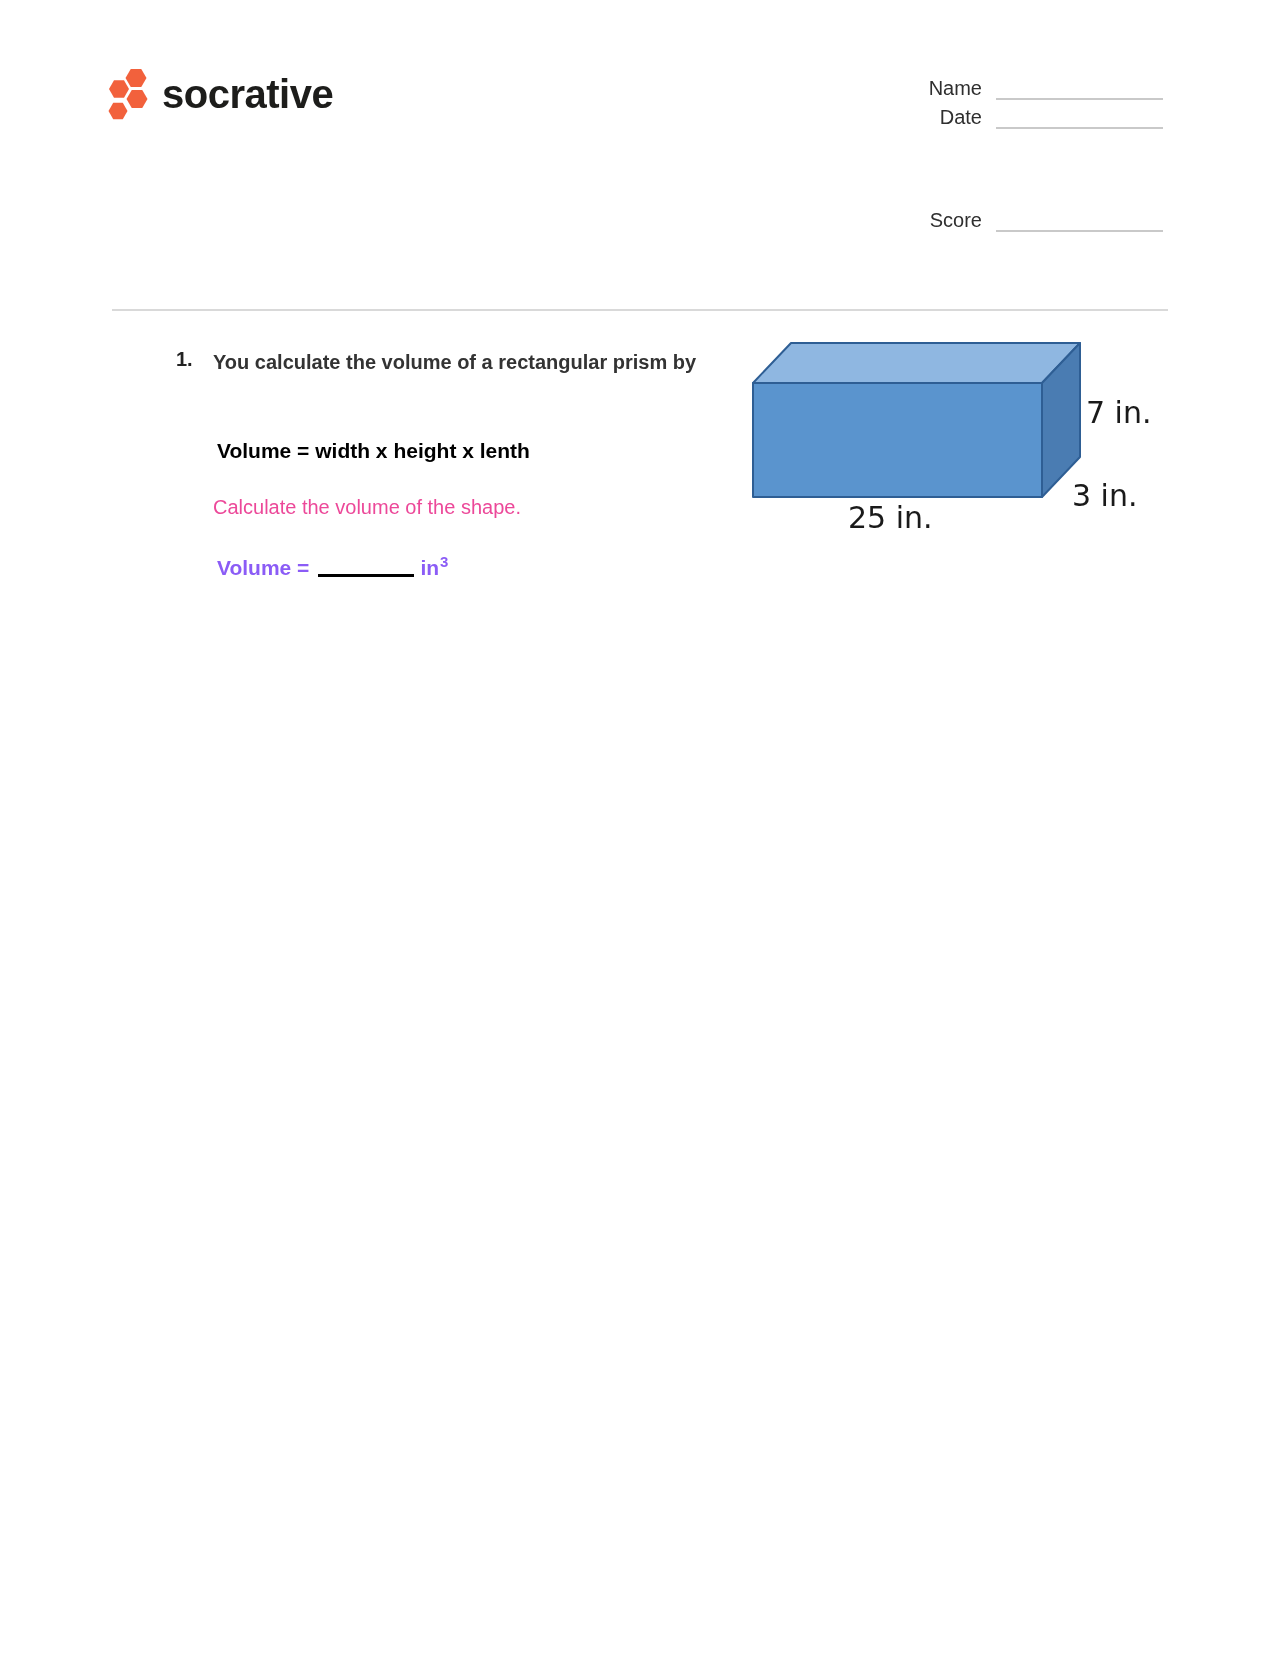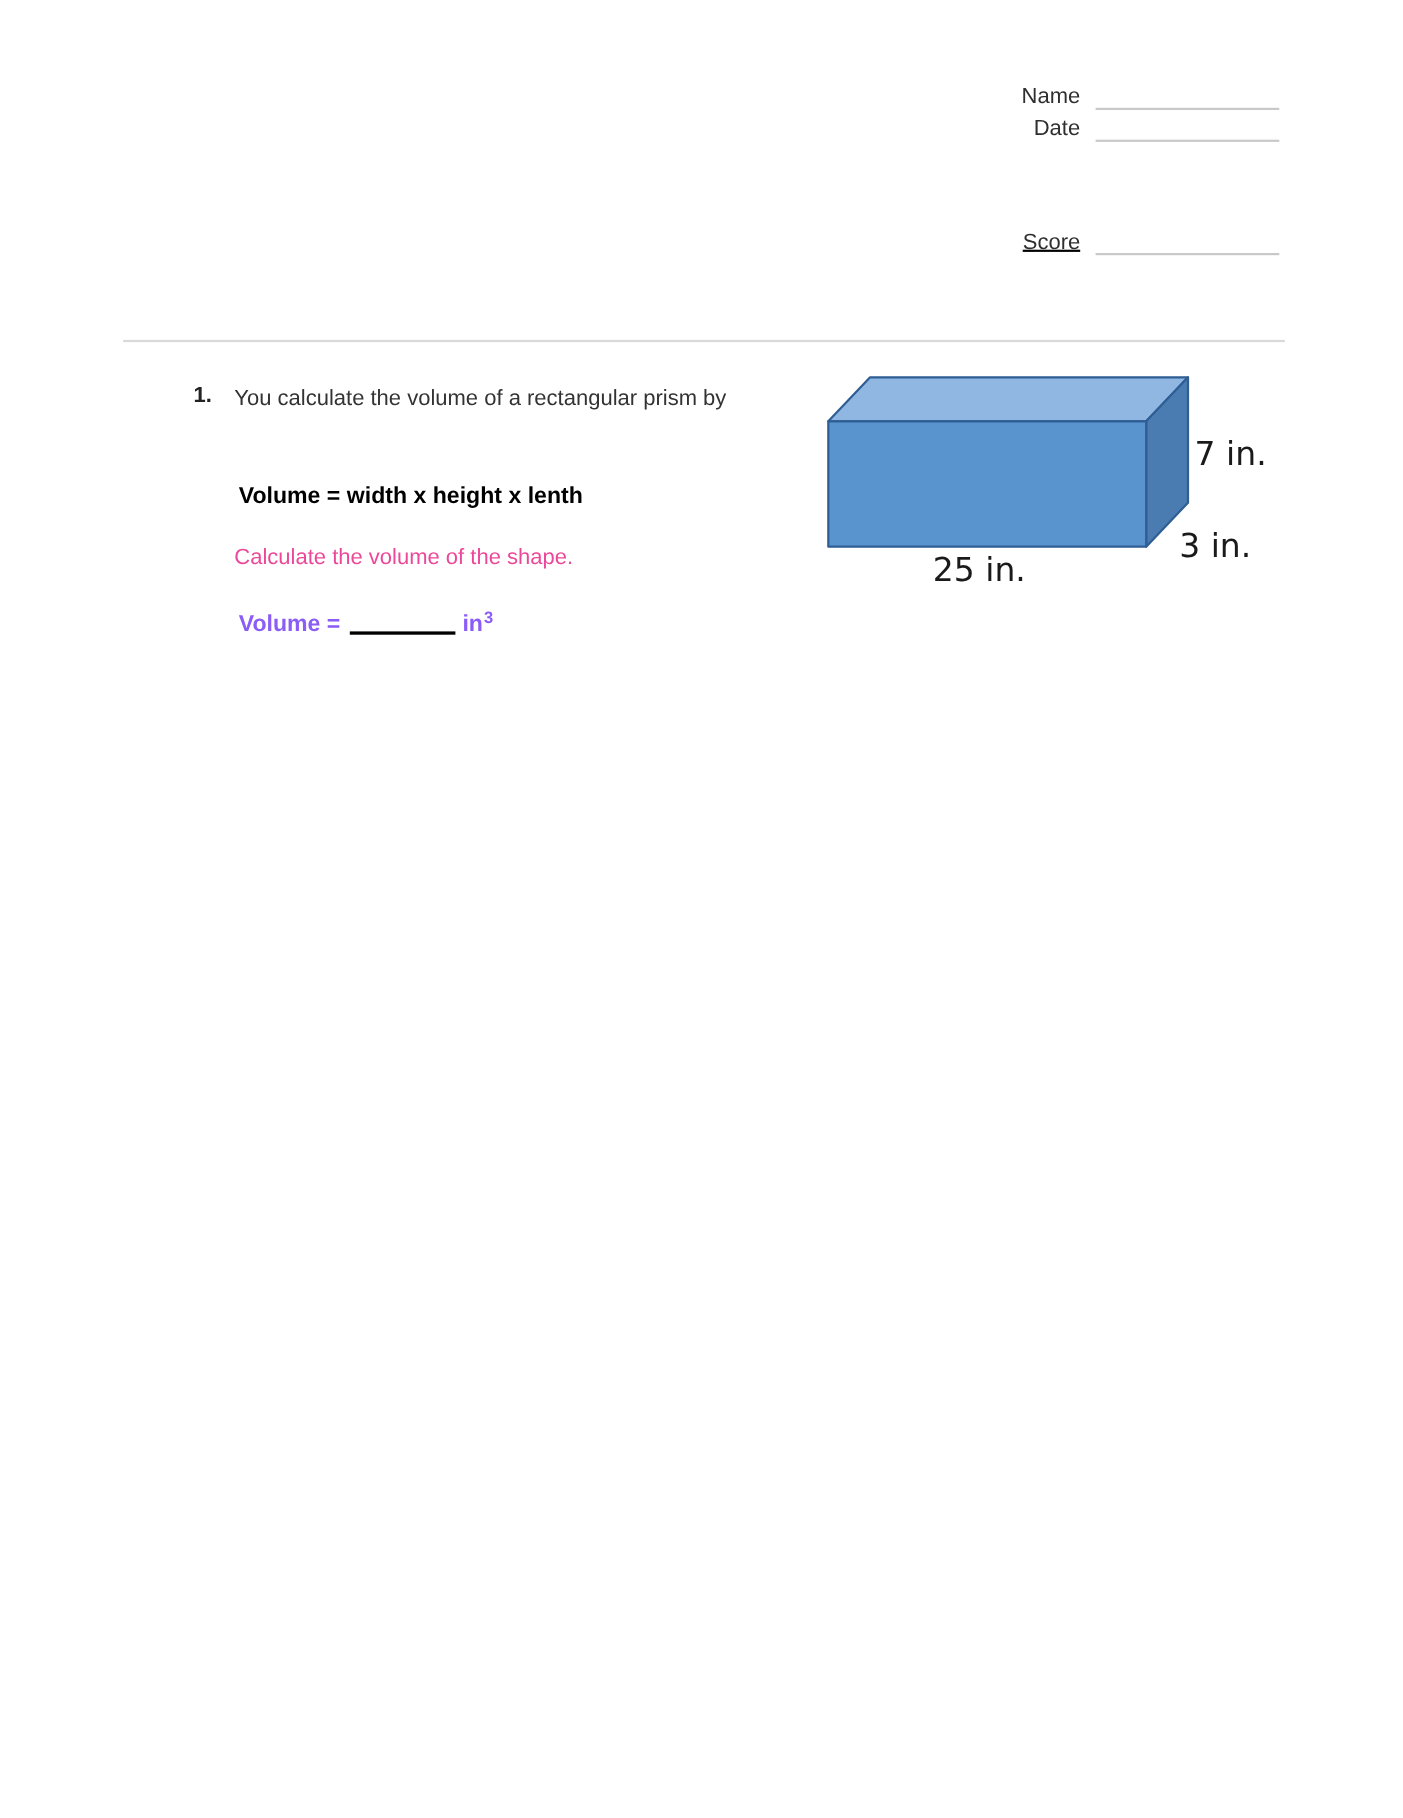--- a/index.html
+++ b/index.html
@@ -24,50 +24,59 @@
     color: #1d1d1b;
     line-height: 1;
   }
 
   
   .field-row { position: absolute; left: 860px; display: flex; align-items: flex-end; height: 24px; }
   .field-label { width: 122px; text-align: right; font-size: 20px; color: #2f2f2f; line-height: 24px; margin-top: 28px; }
   .field-line { width: 167px; height: 22px; border-bottom: 2px solid #c9c9c9; margin-left: 14px; }
   .row-name  { top: 76px; }
   .row-date  { top: 105px; justify-content: center; }
-  .row-score { top: 208px; text-decoration: underline; }
+  .row-score { top: 208px; }
 
   
   .quiz-title {
     position: absolute; left: 108px; top: 158px;
     font-size: 46px; line-height: 59px; font-weight: 700;
     color: #151515; letter-spacing: 0.2px; white-space: nowrap;
   }
 
   
   .divider { position: absolute; left: 112px; top: 309px; width: 1056px; height: 2px; background: #d9d9d9; }
 
   
   .q-number { position: absolute; left: 176px; top: 348px; font-size: 20px; font-weight: 700; color: #222; }
-  .q-text { position: absolute; left: 213px; top: 348px; font-size: 20px; line-height: 29px; color: #333; white-space: nowrap; }
+  .q-text { position: absolute; left: 213px; top: 348px; font-size: 20px; line-height: 29px; color: #333; white-space: nowrap; font-weight: bold; }
   .q-formula { position: absolute; left: 217px; top: 439px; font-size: 21px; font-weight: 700; color: #000000; white-space: nowrap; }
   .q-instruction { position: absolute; left: 213px; top: 496px; font-size: 20px; color: #ec4899; white-space: nowrap; }
   .q-answer { position: absolute; left: 217px; top: 556px; display: flex; align-items: flex-end; font-size: 21px; font-weight: 700; color: #8b5cf6; }
   .answer-blank { width: 96px; border-bottom: 3px solid #000; align-self: flex-end; margin: 0 6px 3px 9px; height: 10px; }
   .answer-sup { font-size: 15px; position: relative; top: -10px; margin-left: 1px; }
 
   
   .prism { position: absolute; left: 700px; top: 320px; }
   .prism text { font-family: "DejaVu Sans", sans-serif; font-size: 30px; fill: #1a1a1a; }
 </style>
 </head>
 <body>
 
 <div class="page">
 
+  <div class="logo">
+    <svg width="56" height="60" viewBox="0 0 56 60" aria-hidden="true">
+      <polygon points="48.5,14 43.25,23.1 32.75,23.1 27.5,14 32.75,4.9 43.25,4.9" fill="#F2613C"></polygon>
+      <polygon points="31,25 26,33.7 16,33.7 11,25 16,16.3 26,16.3" fill="#F2613C"></polygon>
+      <polygon points="49.5,35 44.25,44.1 33.75,44.1 28.5,35 33.75,25.9 44.25,25.9" fill="#F2613C"></polygon>
+      <polygon points="29.5,47 24.75,55.2 15.25,55.2 10.5,47 15.25,38.8 24.75,38.8" fill="#F2613C"></polygon>
+    </svg>
+    <span class="brand">socrative</span>
+  </div>
 
   <div class="field-row row-name">
     <span class="field-label">Name</span>
     <span class="field-line"></span>
   </div>
   <div class="field-row row-date">
     <span class="field-label">Date</span>
     <span class="field-line"></span>
   </div>
   <div class="field-row row-score">

